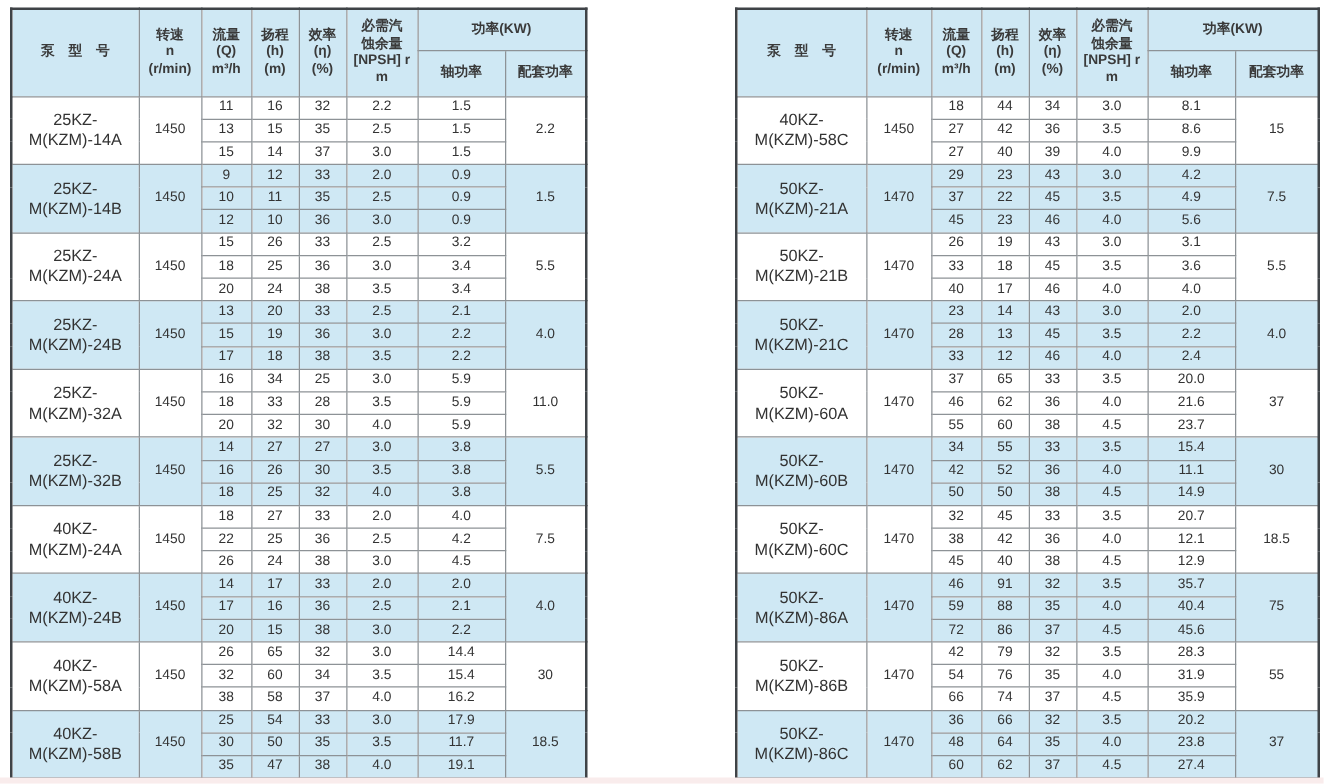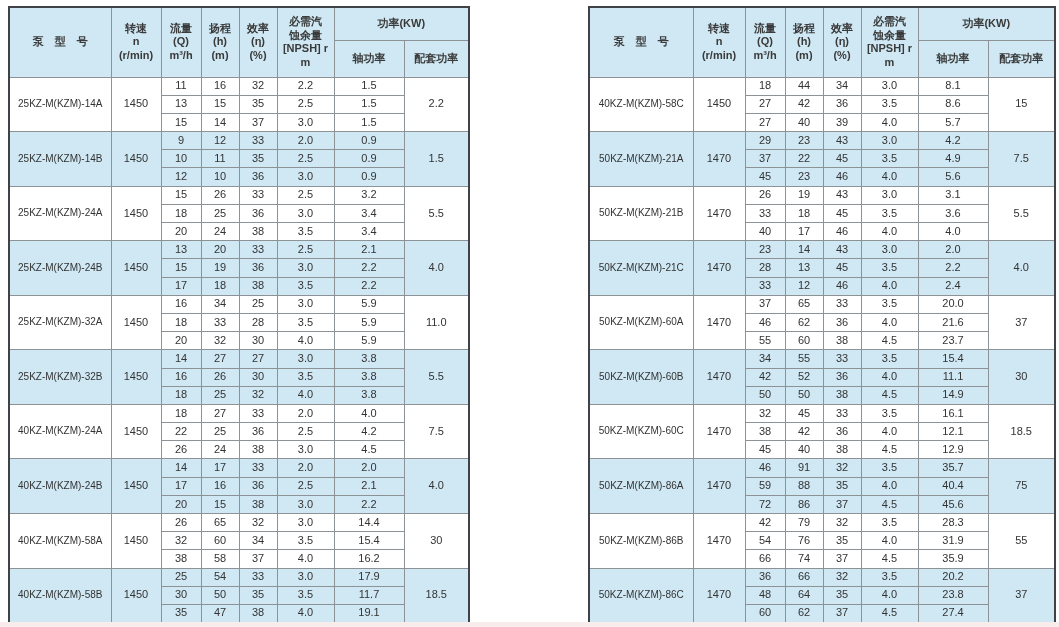--- a/index.html
+++ b/index.html
@@ -33,21 +33,21 @@
     background: #cfe8f4;
     font-weight: bold;
     white-space: pre-line;
     color: #3a3a3a;
   }
   thead tr.h1 th { height: 33px; }
   thead tr.h2 th { height: 37px; margin-left: 29px; }
   tbody tr { height: 18.2px; }
   tbody td { background: #ffffff; color: #333; }
   tbody tr.hl td { background: #cfe8f4; }
-  td.model-cell { font-size: 10px; letter-spacing: 0; margin-top: 22px; }
+  td.model-cell { font-size: 13px; letter-spacing: 0; margin-top: 22px; }
   .bottom-strip {
     position: absolute;
     left: 0; right: 0; bottom: 0;
     height: 5px;
     background: #f9ecec;
   }
 </style>
 </head>
 <body>
 
@@ -387,21 +387,21 @@
           <td>42</td>
           <td>36</td>
           <td>3.5</td>
           <td>8.6</td>
         </tr>
         <tr>
           <td>27</td>
           <td>40</td>
           <td>39</td>
           <td>4.0</td>
-          <td>5.7</td>
+          <td>9.9</td>
         </tr>
         <tr class="hl">
           <td rowspan="3" class="model-cell">50KZ-M(KZM)-21A</td>
           <td rowspan="3">1470</td>
           <td>29</td>
           <td>23</td>
           <td>43</td>
           <td>3.0</td>
           <td>4.2</td>
           <td rowspan="3">7.5</td>
@@ -516,21 +516,21 @@
           <td>4.5</td>
           <td>14.9</td>
         </tr>
         <tr>
           <td rowspan="3" class="model-cell">50KZ-M(KZM)-60C</td>
           <td rowspan="3">1470</td>
           <td>32</td>
           <td>45</td>
           <td>33</td>
           <td>3.5</td>
-          <td>16.1</td>
+          <td>20.7</td>
           <td rowspan="3">18.5</td>
         </tr>
         <tr>
           <td>38</td>
           <td>42</td>
           <td>36</td>
           <td>4.0</td>
           <td>12.1</td>
         </tr>
         <tr>

